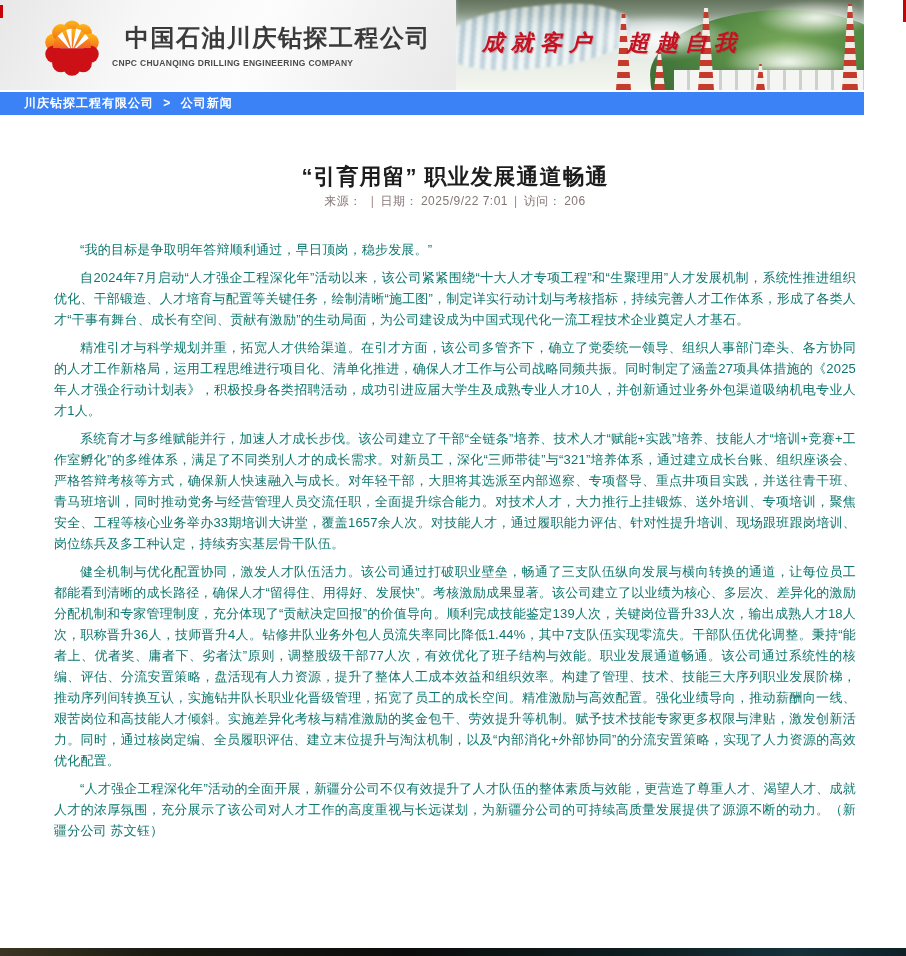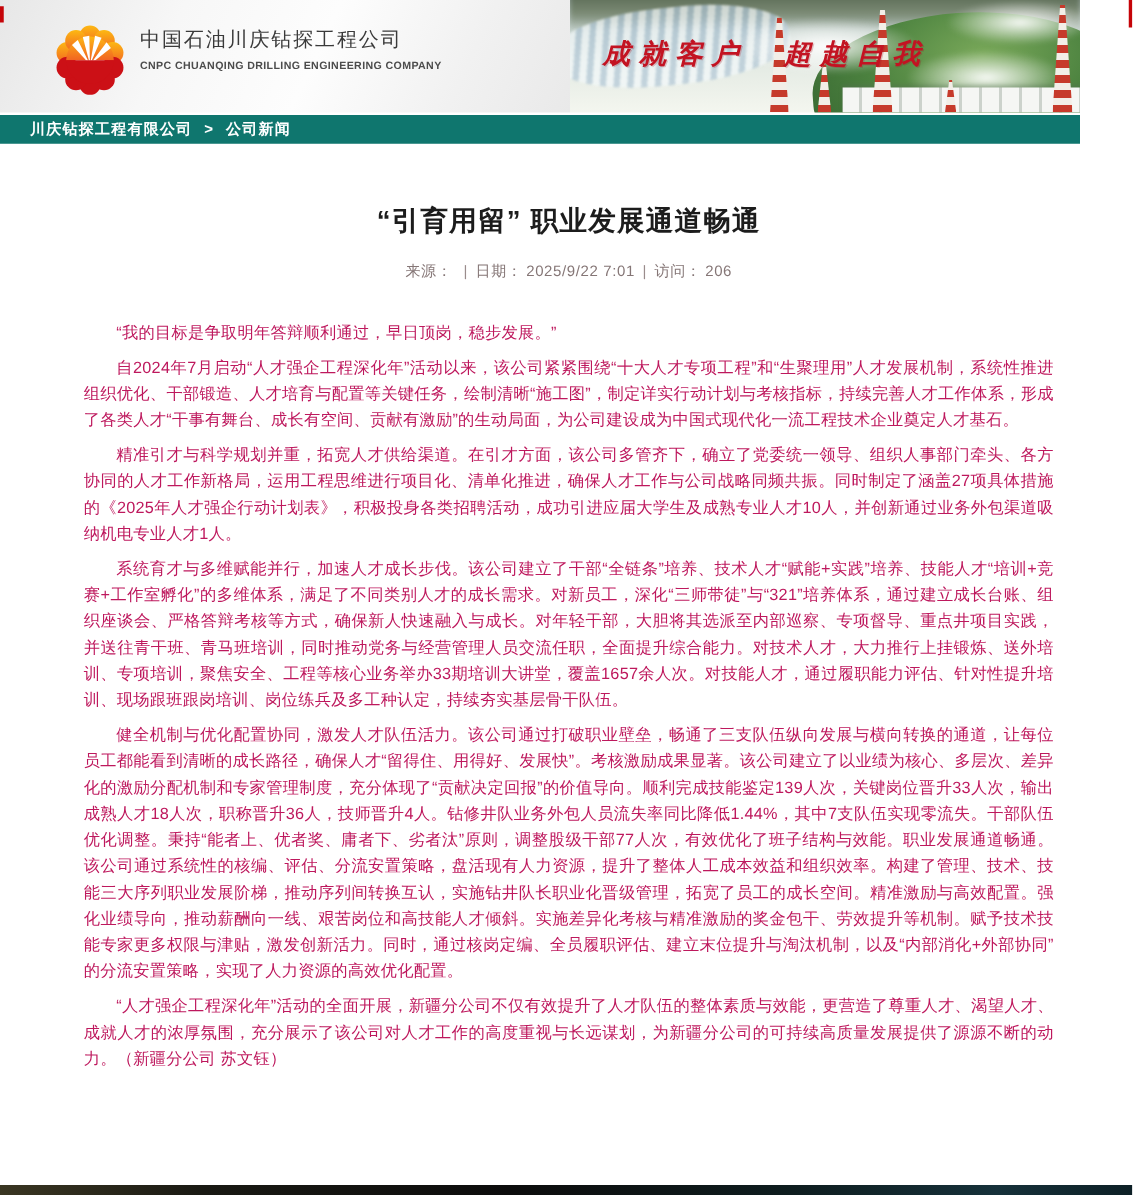--- a/index.html
+++ b/index.html
@@ -5,21 +5,21 @@
   html,body { margin:0; padding:0; background:#ffffff; }
   body { font-family:"Liberation Sans","DejaVu Sans",sans-serif; }
   .page { position:relative; width:906px; height:956px; background:#ffffff; overflow:hidden; }
 
   
   .site-header { position:absolute; top:0; left:0; width:864px; height:90px; }
   .header-left { position:absolute; left:0; top:0; width:456px; height:90px;
     background:linear-gradient(115deg,#e7e7e7 0%,#f7f7f7 30%,#fdfdfd 55%,#f1f1f1 80%,#e9e9e9 100%); }
   .logo { position:absolute; left:42px; top:17px; width:60px; height:60px; }
   .brand-text { position:absolute; left:112px; top:22px; }
-  .brand-cn { font-size:16px; font-weight:400; color:#3a3a3a; letter-spacing:1.5px; }
+  .brand-cn { font-size:24px; font-weight:700; color:#3a3a3a; letter-spacing:1.5px;margin-left:13px; }
   .brand-en { margin-top:4px; font-size:8.5px; font-weight:700; color:#4c4c4c; letter-spacing:0.3px; }
 
   
   .banner { position:absolute; left:456px; top:0; width:408px; height:90px; overflow:hidden;
     background:linear-gradient(180deg,#93a39d 0%,#c2cfc9 26%,#e3eae3 55%,#f4f6ef 100%); }
   .banner-ridge { position:absolute; left:0; top:-6px; width:100%; height:30px;
     background:linear-gradient(180deg,#4f5f48 0%,#73836a 55%,rgba(150,160,140,0) 100%);
     filter:blur(2px); opacity:.85; }
   .banner-hill { position:absolute; right:-36px; top:10px; width:250px; height:120px;
     background:radial-gradient(ellipse at 55% 30%,#7aa95a 0%,#4d8340 45%,#2f5c2c 100%);
@@ -41,35 +41,35 @@
     font-family:"Liberation Serif","DejaVu Serif",serif; font-style:italic; font-weight:700;
     font-size:22px; letter-spacing:7px; color:#c31322; text-shadow:1px 1px 0 rgba(160,20,30,.25);
     white-space:nowrap; }
 
   
   .edge-left  { position:absolute; left:0; top:5px;  width:3px; height:13px; background:#c50408; }
   .edge-right { position:absolute; right:0; top:0;  width:3px; height:22px; background:#c50408; }
 
   
   .breadcrumb { position:absolute; top:92px; left:0; width:864px; height:23px;
-    background:#0f766e; color:#ffffff; font-size:12px; font-weight:700;
+    background:#3b82f6; color:#ffffff; font-size:12px; font-weight:700;
     line-height:23px; padding-left:24px; box-sizing:border-box; letter-spacing:1px; }
   .breadcrumb .sep { margin:0 5px; font-weight:700; }
   .breadcrumb span[data-interactable="true"] { cursor:pointer; }
 
   
   .article { position:absolute; top:115px; left:50px; width:810px; }
   .title { margin:47px 0 0; text-align:center; font-size:22px; font-weight:700;
     color:#1c1c1c; letter-spacing:1px; }
-  .meta { margin-top:17px; text-align:center; font-size:12px; color:#85767
+  .meta { margin-top:1px; text-align:center; font-size:12px; color:#85767
 6; color:#857676; letter-spacing:.5px; }
   .meta .pipe { margin:0 6px; color:#9a8c8c; }
   .meta .lbl { margin-right:3px; }
   .body { margin-top:29px; }
-  .para { margin:0 17px 7px; font-size:13px; line-height:21px; color:#be185d;
+  .para { margin:0 4px 7px; font-size:13px; line-height:21px; color:#0f766e;
     text-align:justify; text-indent:2em; letter-spacing:.2px; }
 
   
   .footer-line { position:absolute; top:901px; right:86px; font-size:13px;
     font-weight:700; color:#222222; letter-spacing:.5px; }
   .footer-line .fp { margin:0 2px; }
   .bottom-bar { position:absolute; left:0; bottom:0; width:906px; height:8px;
     background:linear-gradient(90deg,#3a3622 0%,#191913 18%,#0c0c0c 45%,#0e1d1f 70%,#16313a 88%,#0d2026 100%); }
 </style>
 </head>

